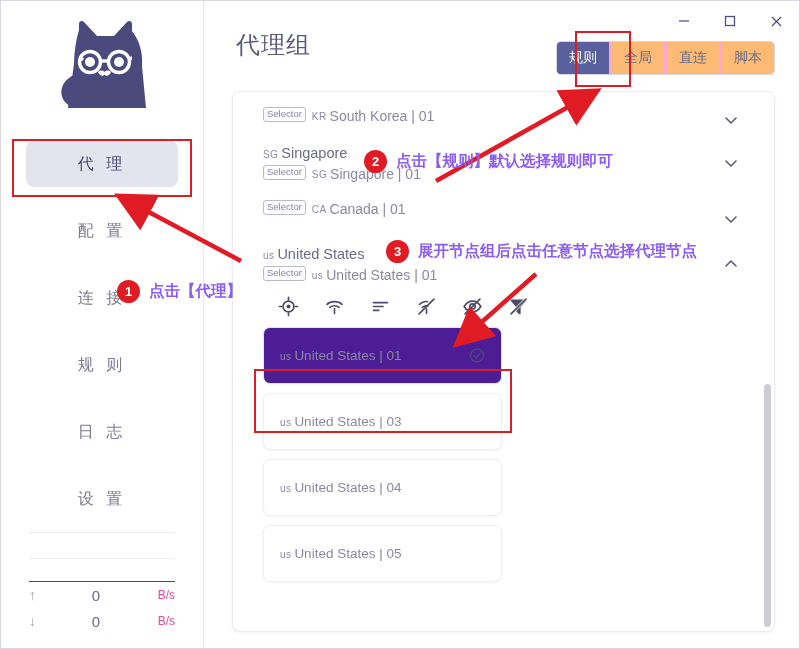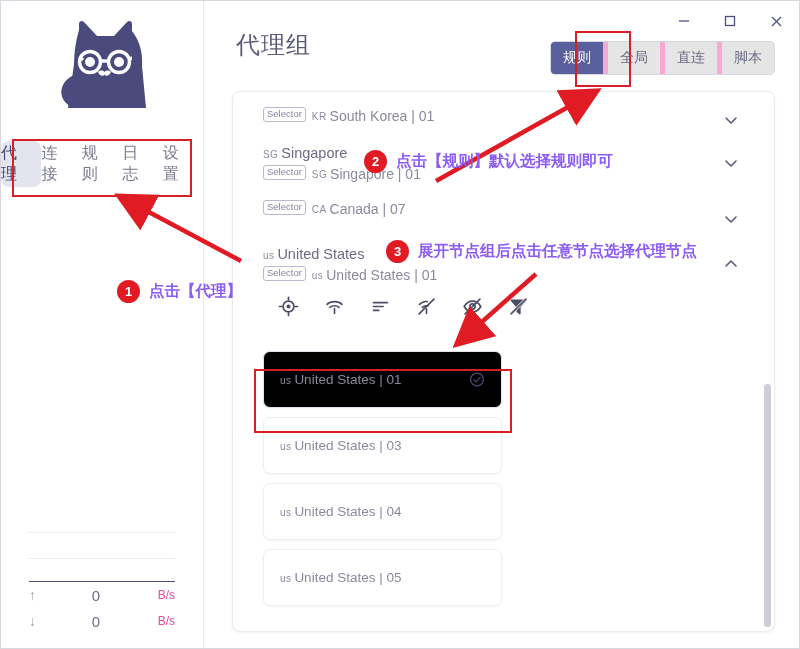--- a/index.html
+++ b/index.html
@@ -40,21 +40,21 @@
     display:flex;flex-direction:column;
     align-items:center;
     position:relative;
     box-sizing:border-box;
   }
   .logo{
     margin-top:16px;margin-bottom:18px;
     width:120px;height:106px;
     display:flex;align-items:center;justify-content:center;
   }
-  .nav{width:100%;display:flex;flex-direction:row;align-items:center;}
+  .nav{width:100%;display:flex;flex-direction:column;align-items:center;}
   .nav-item{
     width:152px;height:46px;
     display:flex;align-items:center;justify-content:center;
     font-size:16px;letter-spacing:4px;
     color:#7b7b90;
     border-radius:8px;
     margin-bottom:21px;
     box-sizing:border-box;
   }
   .nav-item.active{
@@ -89,28 +89,28 @@
     position:absolute;left:32px;top:28px;
     font-size:24px;color:#5c5c78;font-weight:400;
     letter-spacing:1px;
   }
   .modebar{
     position:absolute;right:24px;top:40px;
     display:flex;
     border:1px solid #d7d7e2;
     border-radius:5px;
     overflow:hidden;
-    background:#e5e5e5;
+    background:#fdba74;
     height:32px;
   }
   .mode{
     min-width:48px;padding:0 12px;
     display:flex;align-items:center;justify-content:center;
     font-size:14px;color:#6c6c86;
-    border-left:5px solid #f9a8d4;
+    border-left:3px solid #f9a8d4;
     box-sizing:border-box;
   }
   .mode:first-child{border-left:none;}
   .mode.active{
     background:#5a5f9e;color:#ffffff;
   }
 
   .panel{
     position:absolute;
     left:28px;top:90px;right:24px;bottom:16px;
@@ -192,23 +192,22 @@
     border-radius:7px;
     background:#ffffff;
     box-sizing:border-box;
     display:flex;align-items:center;
     padding:0 16px;
     font-size:13.5px;color:#8a8a9e;
     box-shadow:0 1px 2px rgba(60,60,90,.05);
     position:relative;
   }
   .node.selected{
-    background:#000000;
+    background:#4c1d95;
     border-color:#e3e3ee;
-    margin-top:24px;
   }
   .node .nlabel{flex:1;white-space:nowrap;}
   .check{
     width:16px;height:16px;color:#4b4b7a;
     display:flex;align-items:center;justify-content:center;
   }
 
   
   .ann{position:absolute;z-index:30;pointer-events:none;}
   .hl{
@@ -287,20 +286,23 @@
         <path d="M55 56 C57 54 60 54 61.5 56 C63 54 66 54 68 56 C66 60 63 61 61.5 58.5 C60 61 57 60 55 56 Z" fill="#ffffff"></path>
       </svg>
       </span>
     </div>
 
     <div class="nav">
       <div class="nav-item active">
         <span>代 理</span>
       </div>
       <div class="nav-item">
+        <span>配 置</span>
+      </div>
+      <div class="nav-item">
         <span>连 接</span>
       </div>
       <div class="nav-item">
         <span>规 则</span>
       </div>
       <div class="nav-item">
         <span>日 志</span>
       </div>
       <div class="nav-item">
         <span>设 置</span>
@@ -379,21 +381,21 @@
                 </svg>
             </span>
           </div>
         </div>
 
         <div class="group" style="padding-top:8px;padding-bottom:7px;">
           <div class="group-head">
             <div class="g-sub">
               <span class="badge">Selector</span>
               <span class="cc">CA</span>
-              <span class="g-sub-text">Canada | 07</span>
+              <span class="g-sub-text">Canada | 01</span>
             </div>
             <span class="chev" style="top:10px;">
               <svg width="18" height="18" viewBox="0 0 18 18">
                   <polyline points="4,7 9,12 14,7" fill="none" stroke="currentColor" stroke-width="1.6" stroke-linecap="round" stroke-linejoin="round"></polyline>
                 </svg>
             </span>
           </div>
         </div>
 
         <div class="group" style="padding-top:8px;padding-bottom:4px;">

